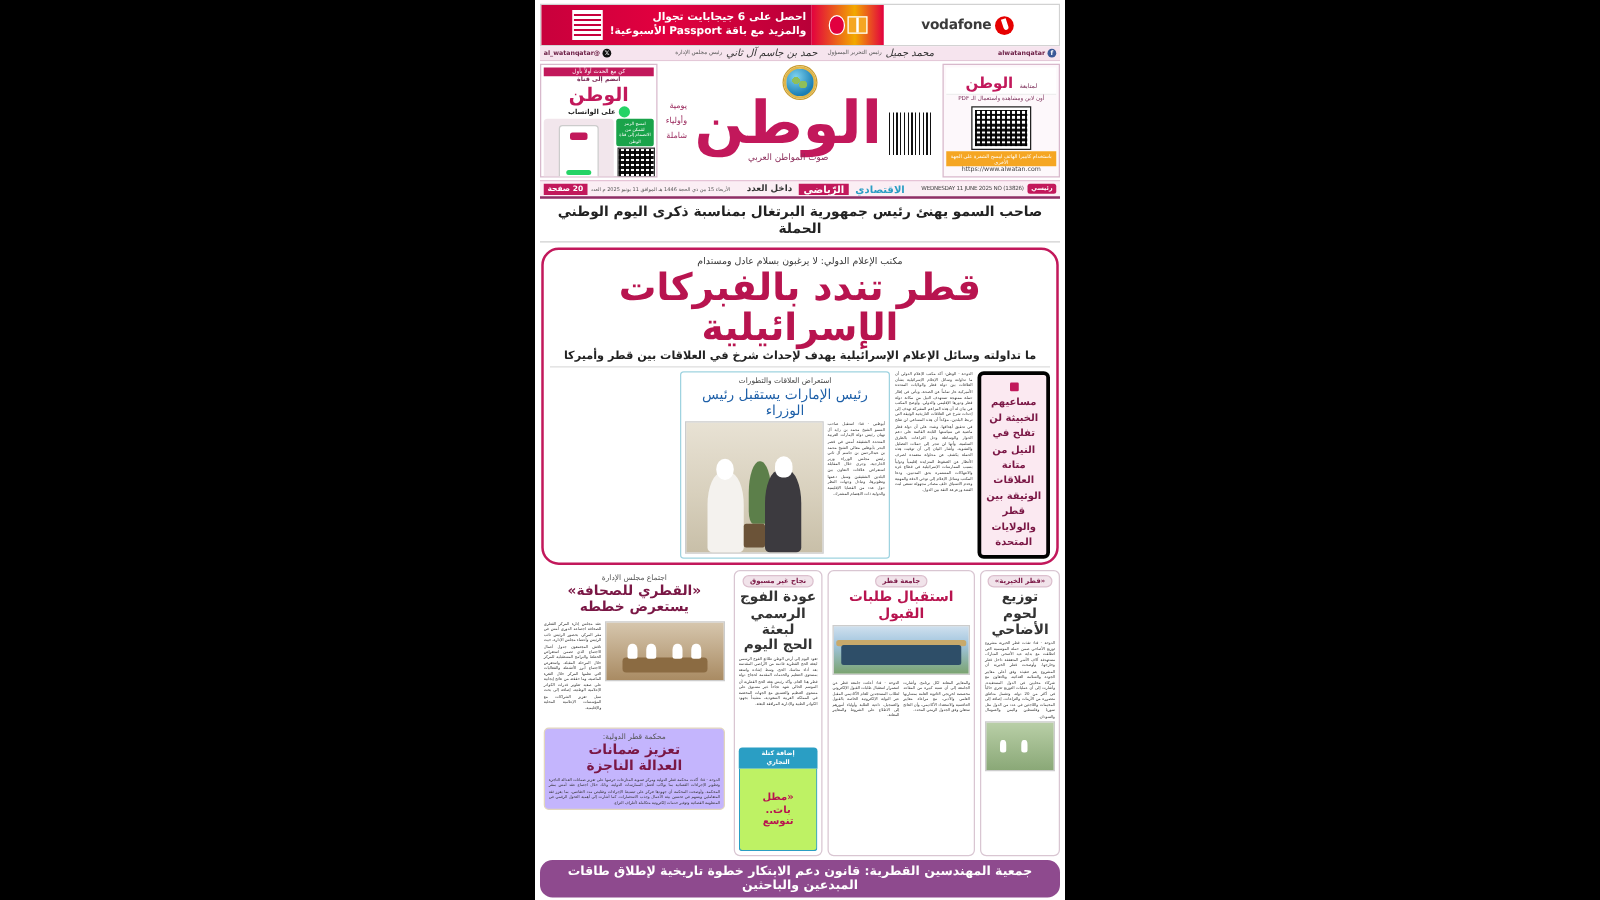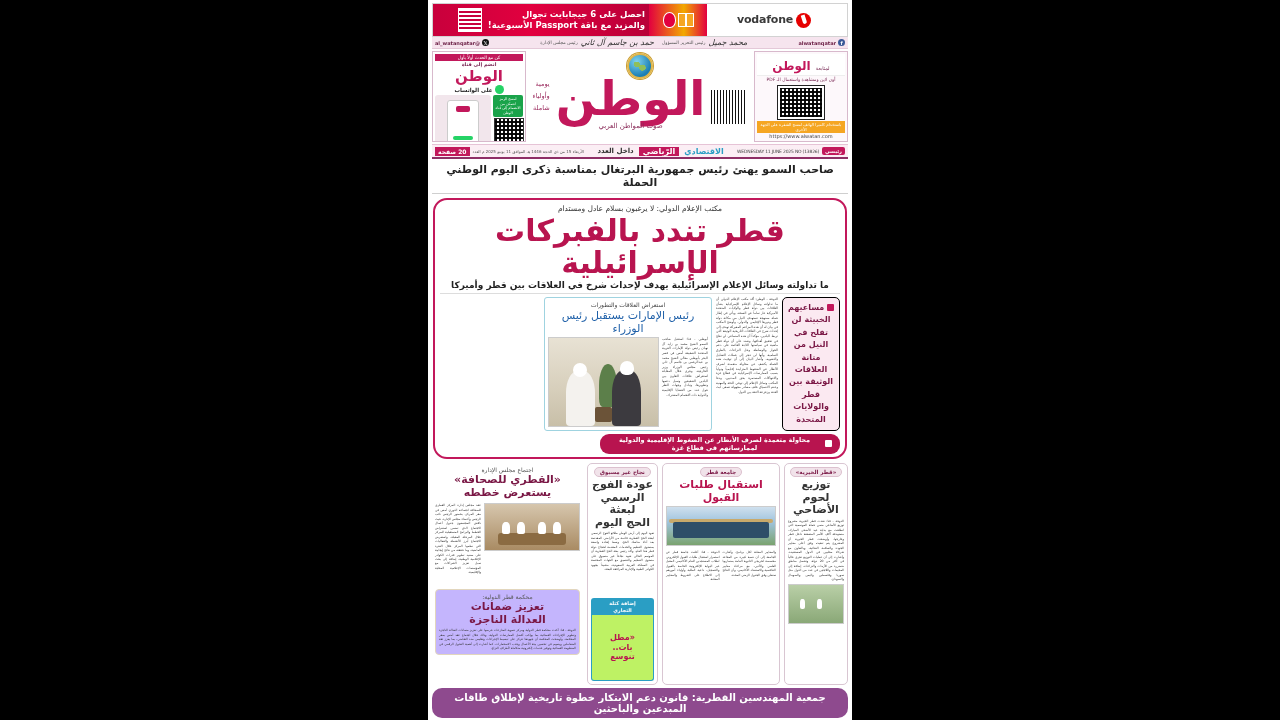--- a/index.html
+++ b/index.html
@@ -166,21 +166,21 @@
   .main-head {
     text-align: center; font-size: 30px; font-weight: bold; color: #b8144f;
     line-height: 1.05; margin: 2px 0 2px 0; letter-spacing: -1px;
   }
   .main-deck {
     text-align: center; font-size: 9px; font-weight: bold; color: #222;
     border-bottom: 1px solid #ddd; padding-bottom: 3px; margin-bottom: 3px;
   }
   .main-cols { display: flex; gap: 4px; flex: 1; }
   .quote-box {
-    flex: 0 0 58px; background: #fbe9f1; border: 1px solid #000000; border-radius: 5px;
+    flex: 0 0 58px; background: #fbe9f1; border: 3px solid #000000; border-radius: 5px;
     padding: 4px 3px; font-size: 8px; font-weight: bold; color: #7a1745;
     line-height: 1.55; text-align: center; align-self: flex-start;
   }
   .quote-mark { display: inline-block; width: 7px; height: 7px; background: #c2185b; border-radius: 1px; vertical-align: middle; }
   .body-col {
     flex: 1; font-size: 3.2px; line-height: 1.45; color: #333; text-align: justify;
     column-count: 2; column-gap: 4px;
   }
   .body-col.one { column-count: 1; flex: 0 0 62px; }
   .subcard {
@@ -421,24 +421,20 @@
               <span class="figA"></span>
               <span class="headA"></span>
               <span class="figB"></span>
               <span class="headB"></span>
               <span class="table"></span>
             </div>
           </div>
         </div>
       </div>
 
-      <div class="pink-banner">
-        <span class="banner-icon"></span>
-        <span>محاولة متعمدة لصرف الأنظار عن الضغوط الإقليمية والدولية لممارساتهم في قطاع غزة</span>
-      </div>
     </div>
 
     <div class="lower">
 
       <div class="col-far">
         <div class="card">
           <span class="tag-chip">«قطر الخيرية»</span>
           <div class="card-head">توزيع</div>
           <div class="card-head">لحوم الأضاحي</div>
           <div class="card-text">الدوحة - قنا: نفذت قطر الخيرية مشروع توزيع الأضاحي ضمن حملة الموسمية التي انطلقت مع بداية عيد الأضحى المبارك، مستهدفة آلاف الأسر المتعففة داخل قطر وخارجها. وأوضحت قطر الخيرية أن المشروع يتم تنفيذه وفق أعلى معايير الجودة والسلامة الغذائية، وبالتعاون مع شركاء محليين في الدول المستفيدة. وأشارت إلى أن عمليات التوزيع تجري حالياً في أكثر من 20 دولة، وتشمل مناطق متضررة من الأزمات والنزاعات، إضافة إلى المخيمات واللاجئين في عدد من الدول مثل سوريا وفلسطين واليمن والصومال والسودان.</div>

